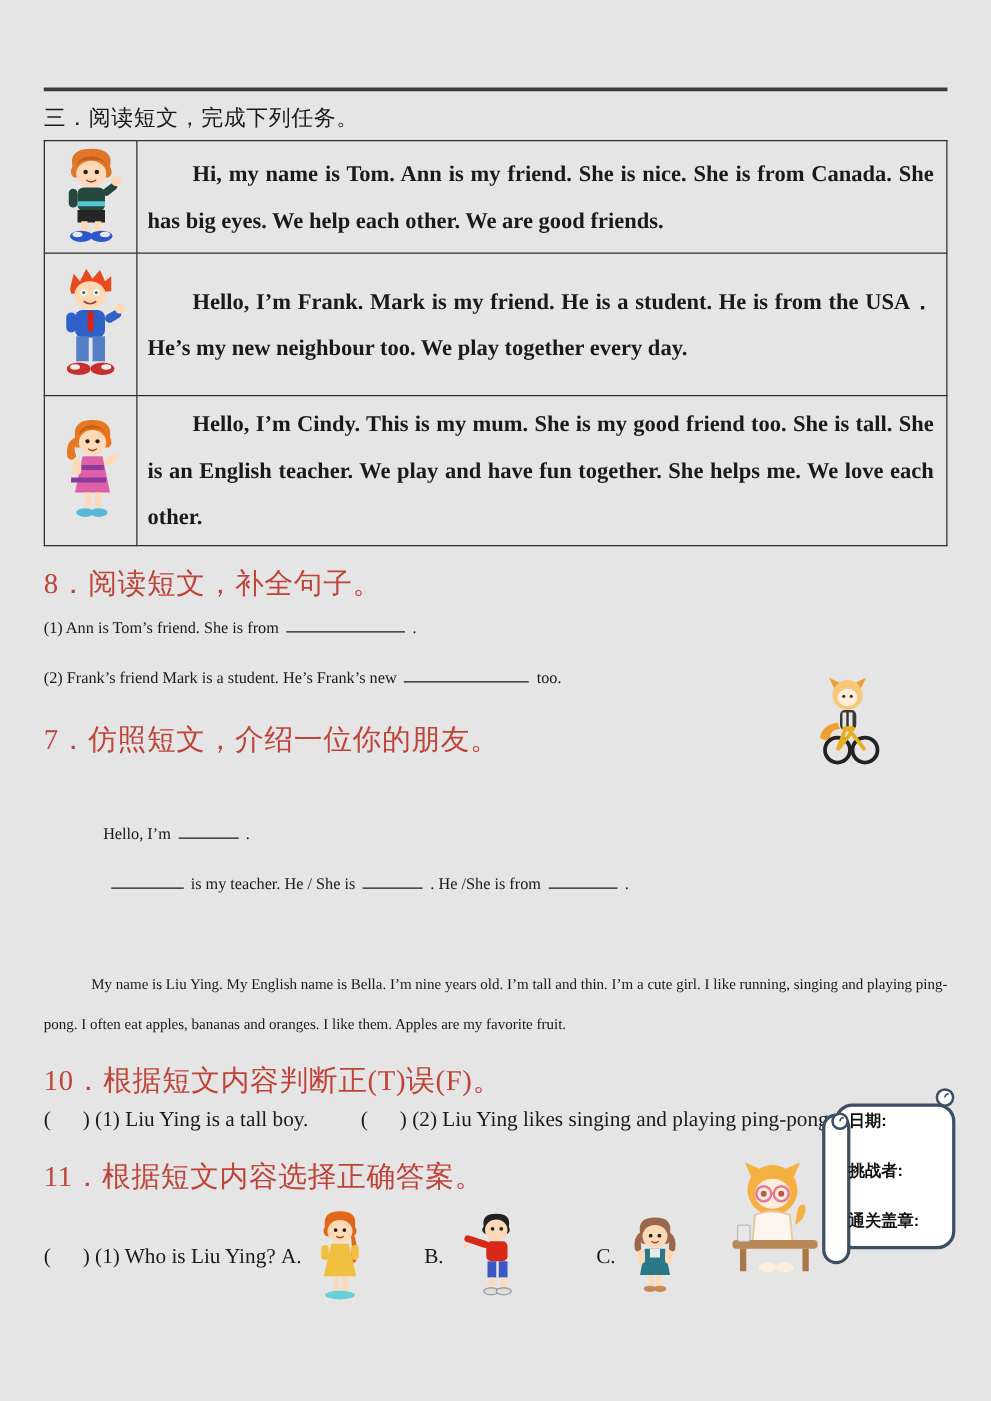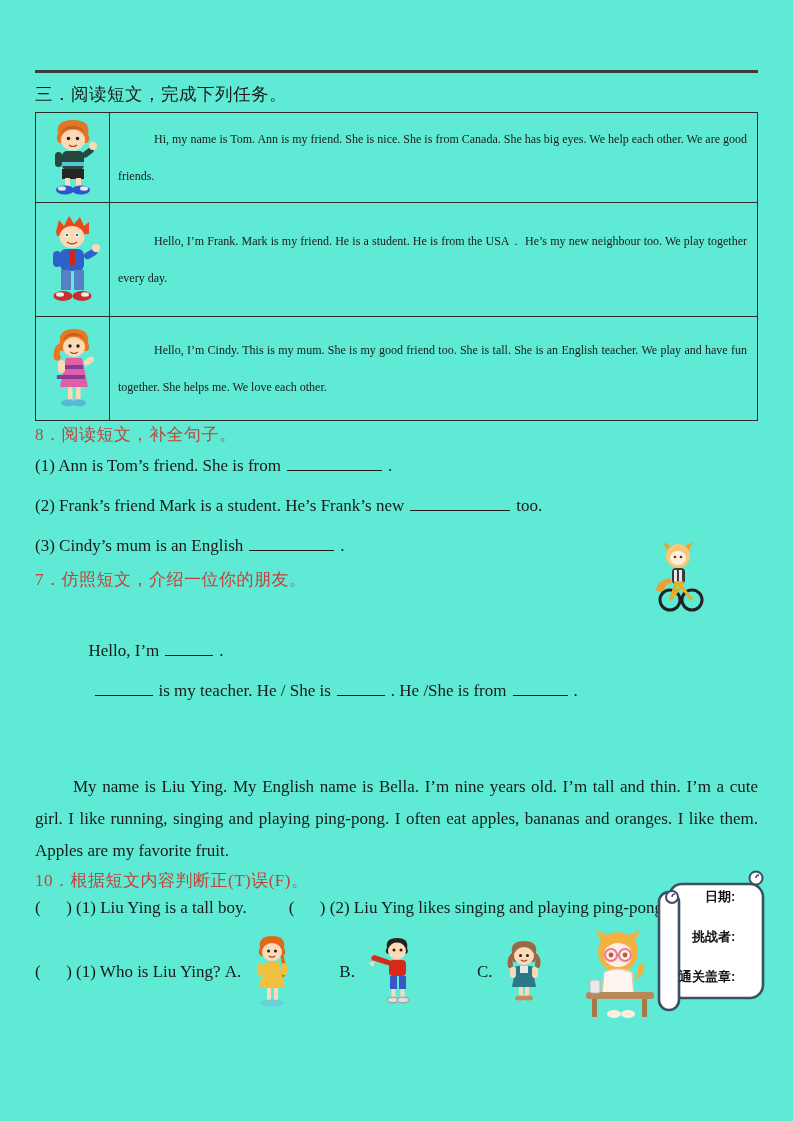--- a/index.html
+++ b/index.html
@@ -1,51 +1,51 @@
 <!DOCTYPE html>
 <html><head>
 <meta charset="utf-8">
 <style>
   * { margin:0; padding:0; box-sizing:border-box; }
   body { background:#ffffff; font-family:"Liberation Serif","DejaVu Serif",serif; color:#1a1a1a; }
-  .page { position:relative; width:793px; height:1121px; background:#5eead4; overflow:hidden; }
+  .page { position:relative; width:793px; height:1121px; background:#e5e5e5; overflow:hidden; }
   .content { padding:0 35px; }
 
   .top-rule { margin-top:70px; height:3px; border-top:2.5px solid #3c3c3c; border-bottom:1.5px solid #3c3c3c; }
 
   .sec-heading { font-size:17.5px; margin-top:9px; letter-spacing:0.5px; }
-  .red-heading { font-size:17px; color:#c0443a; margin-top:2px; letter-spacing:0.5px;font-family:Liberation Serif, serif; }
+  .red-heading { font-size:23px; color:#c0443a; margin-top:14px; letter-spacing:0.5px;font-family:Liberation Serif, serif; }
 
   table.reading { width:100%; border-collapse:collapse; table-layout:fixed; margin-top:6px; }
   table.reading td { border:1.6px solid #2e2e2e; vertical-align:middle; }
   td.pic-cell { width:74px; text-align:center; }
-  td.txt-cell { padding:4px 10px 4px 8px; font-size:12px; line-height:37px;
-                text-align:justify; }
+  td.txt-cell { padding:4px 10px 4px 8px; font-size:18px; line-height:37px;
+                text-align:justify;font-weight:bold; }
   td.txt-cell .indent { display:inline-block; width:36px; }
   tr.r1 { height:90px; } tr.r2 { height:114px; } tr.r3 { height:104px; }
 
-  .q-line { font-size:17px; line-height:40px; white-space:pre-wrap; }
+  .q-line { font-size:13px; line-height:40px; white-space:pre-wrap; }
   .blank { display:inline-block; border-bottom:1.5px solid #1a1a1a; height:15px; margin:0 6px; vertical-align:baseline; }
   .w95 { width:95px; } .w100 { width:100px; } .w85 { width:85px; }
   .w48 { width:48px; } .w58 { width:58px; } .w55 { width:55px; }
 
   .q9-line { padding-left:28px; }
 
-  .passage { font-size:17px; line-height:32px; text-align:justify; text-indent:38px; margin-top:20px; }
+  .passage { font-size:12px; line-height:32px; text-align:justify; text-indent:38px; margin-top:4px; }
 
   .tf-line { font-size:17px; line-height:32px; white-space:pre-wrap; }
   .tf-gap { display:inline-block; width:42px; }
 
   .mc-row { display:flex; align-items:center; font-size:17px; margin-top:6px; }
   .mc-row .opt-label { margin:0 8px 0 0; }
   .mc-prefix { white-space:pre-wrap; }
   .mc1 { height:84px; }
 
   
-  .abs { position:absolute;text-align:right; }
+  .abs { position:absolute; }
   .cat-bike { left:648px; top:540px; }
   .stamp-scroll { left:645px; top:868px; width:124px; height:146px; }
   .scroll-fields { position:absolute; left:34px; top:20px; }
   .scroll-fields div { font-family:"Liberation Sans","DejaVu Sans",sans-serif; font-weight:bold;
                        font-size:13px; color:#111; height:40px; }
   .cat-desk { left:574px; top:922px; z-index:2; }
 </style>
 </head>
 <body>
 
@@ -143,36 +143,36 @@
         </td>
         <td class="txt-cell"><span class="indent"></span><span>Hello, I’m Cindy. This is my mum. She is my good friend too. She is tall. She is an English teacher. We play and have fun together. She helps me. We love each other.</span></td>
       </tr>
     </tbody>
       </table>
 
     <div class="red-heading">8．阅读短文，补全句子。</div>
 
     <div class="q-line"><span>(1) Ann is Tom’s friend. She is from</span><span class="blank w95"></span><span>.</span></div>
     <div class="q-line"><span>(2) Frank’s friend Mark is a student. He’s Frank’s new</span><span class="blank w100"></span><span>too.</span></div>
-    <div class="q-line"><span>(3) Cindy’s mum is an English</span><span class="blank w85"></span><span>.</span></div>
 
     <div class="red-heading">7．仿照短文，介绍一位你的朋友。</div>
 
     <div class="q-line q9-line">
       <span>Hello, I’m</span><span class="blank w48"></span><span>.</span>
       <span class="blank w58"></span><span>is my teacher. He / She is</span><span class="blank w48"></span><span>. He /She is from</span><span class="blank w55"></span><span>.</span>
     </div>
 
 
     <div class="passage">My name is Liu Ying. My English name is Bella. I’m nine years old. I’m tall and thin. I’m a cute girl. I like running, singing and playing ping-pong. I often eat apples, bananas and oranges. I like them. Apples are my favorite fruit.</div>
 
     <div class="red-heading">10．根据短文内容判断正(T)误(F)。</div>
 
     <div class="tf-line"><span>(      ) (1) Liu Ying is a tall boy.</span><span class="tf-gap"></span><span>(      ) (2) Liu Ying likes singing and playing ping-pong.</span></div>
 
+    <div class="red-heading">11．根据短文内容选择正确答案。</div>
 
     <div class="mc-row mc1">
       <span class="mc-prefix">(      ) (1) Who is Liu Ying? </span>
       <span class="opt-label">A.</span>
       <span style="margin-right:44px;">
         <svg width="46" height="76" viewBox="0 0 46 76">
           <path d="M11 16 Q9 4 23 4 Q37 4 35 16 Q38 21 34 24 L12 24 Q8 21 11 16 Z" fill="#e06818"></path>
           <path d="M33 20 Q38 30 36 44 Q33 47 31 43 Q34 32 31 22 Z" fill="#e06818"></path>
           <ellipse cx="23" cy="20" rx="10" ry="9" fill="#fdd9b5"></ellipse>
           <circle cx="19.5" cy="19" r="1.5" fill="#222"></circle>

